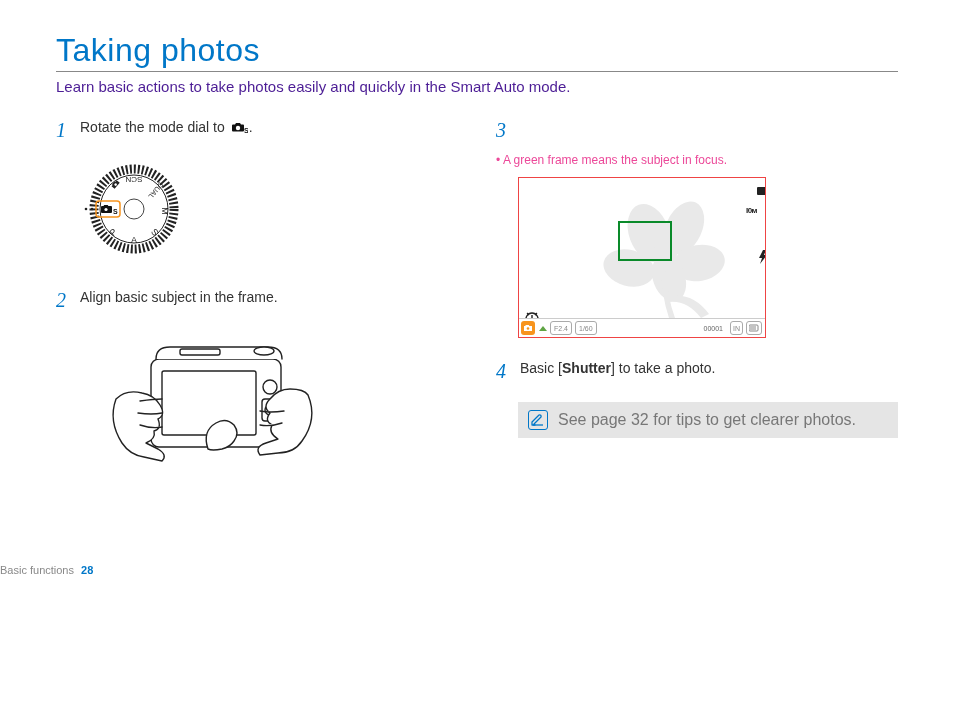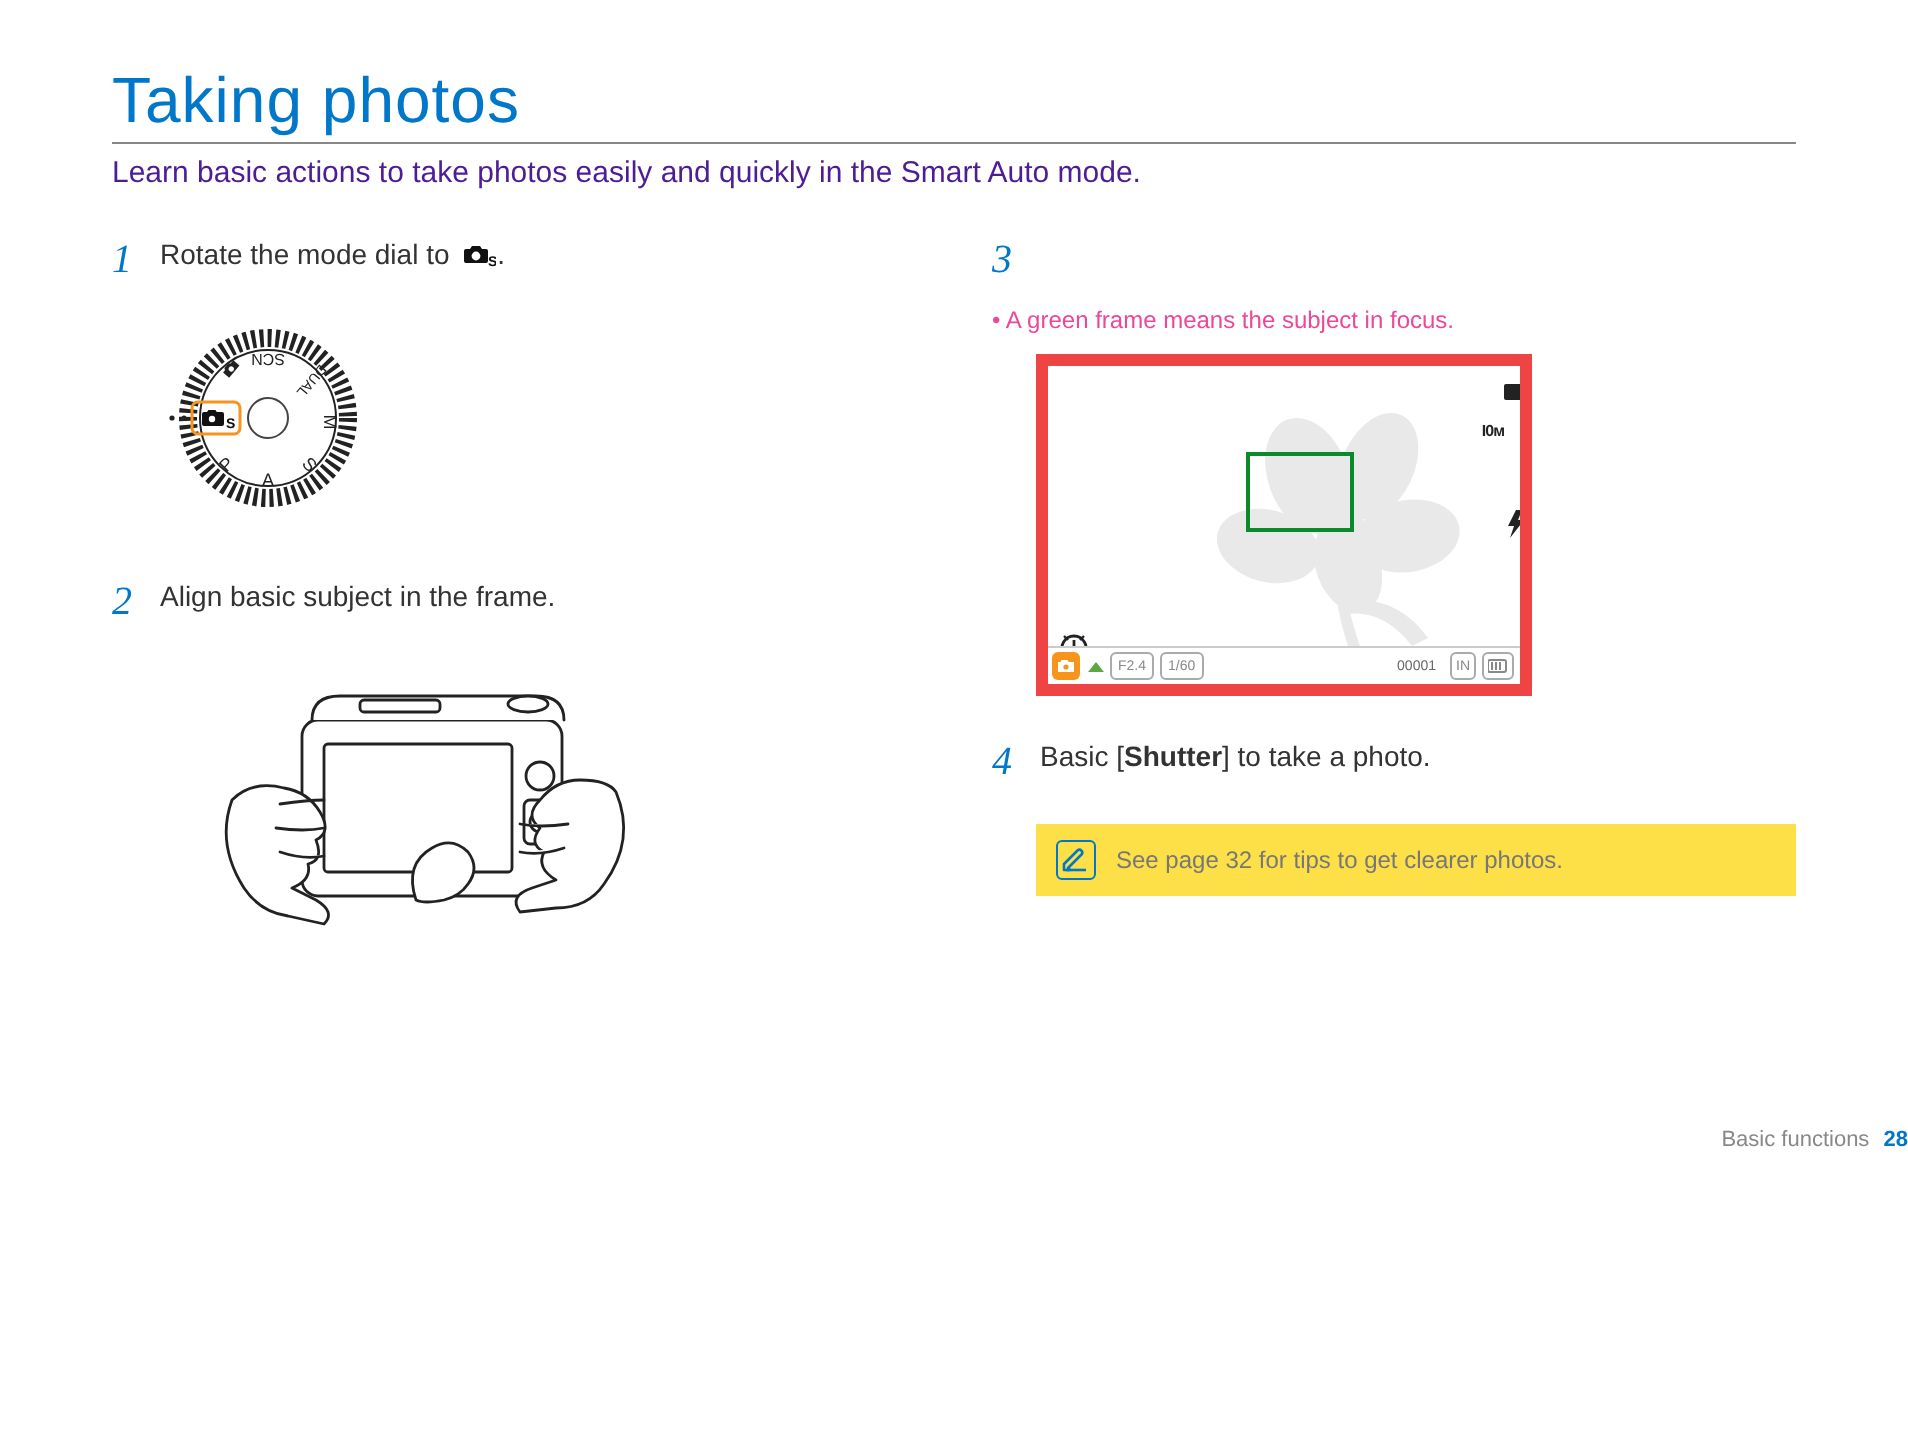--- a/index.html
+++ b/index.html
@@ -11,32 +11,32 @@
   .col{flex:1}
   .step{display:flex;align-items:flex-start;margin-bottom:14px;font-size:14px;line-height:1.5}
   .stepnum{color:#0077c8;font-style:italic;font-family:Georgia,serif;font-size:20px;width:24px;flex-shrink:0}
   .steptext{padding-top:2px}
   .bullet{font-size:12px;color:#ec4899;margin-top:-6px;margin-bottom:10px}
   .bullet::before{content:"• ";}
   .dial-fig{margin:6px 0 22px 24px}
   .camera-fig{margin:8px 0 0 40px}
   .cs-icon{display:inline-block;position:relative;top:2px;margin:0 1px}
   .cs-icon svg{display:block}
-  .lcd{width:248px;border:6px solid #ef4444;box-sizing:border-box;margin:4px 0 18px 22px}
+  .lcd{width:248px;border:1px solid #ef4444;box-sizing:border-box;margin:4px 0 18px 22px}
   .lcd-screen{position:relative;height:140px;background:#fff;overflow:hidden}
   .lcd-screen svg{position:absolute;inset:0}
   .lcd-bar{display:flex;align-items:center;height:18px;border-top:1px solid #ccc;font-size:7px;color:#555;background:#fff}
   .lcd-chip{display:inline-flex;align-items:center;justify-content:center;border:1px solid #aaa;border-radius:3px;height:12px;padding:0 3px;margin-left:3px;font-size:7px;color:#888;background:#fff}
   .lcd-orange{width:14px;height:14px;border-radius:3px;background:#f7941e;margin-left:2px;display:flex;align-items:center;justify-content:center}
   .lcd-green-up{width:0;height:0;border-left:4px solid transparent;border-right:4px solid transparent;border-bottom:5px solid #5fa544;margin-left:4px}
   .lcd-bar-spacer{flex:1}
-  .tipbox{display:flex;align-items:center;background:#fde047;padding:8px 10px;margin:16px 0 0 22px;font-size:12px;color:#777;width:380px;box-sizing:border-box}
+  .tipbox{display:flex;align-items:center;background:#e5e5e5;padding:8px 10px;margin:16px 0 0 22px;font-size:16px;color:#777;width:380px;box-sizing:border-box}
   .tipicon{width:18px;height:18px;border:1px solid #0077c8;border-radius:3px;display:flex;align-items:center;justify-content:center;margin-right:10px;flex-shrink:0}
   .tipicon svg{display:block}
-  .footer{position:absolute;bottom:16px;left:0;right:0;text-align:right;font-size:11px;color:#888}
+  .footer{position:absolute;bottom:16px;left:0;right:0;text-align:left;font-size:11px;color:#888}
   .footer .pn{color:#0077c8;font-weight:bold;margin-left:4px}
   .ric{position:absolute;color:#222;font-size:9px;font-weight:bold}
 </style>
 </head>
 <body>
 
 <div class="page">
   <h1>Taking photos</h1>
   <hr class="rule">
   <div class="subtitle">Learn basic actions to take photos easily and quickly in the Smart Auto mode.</div>

